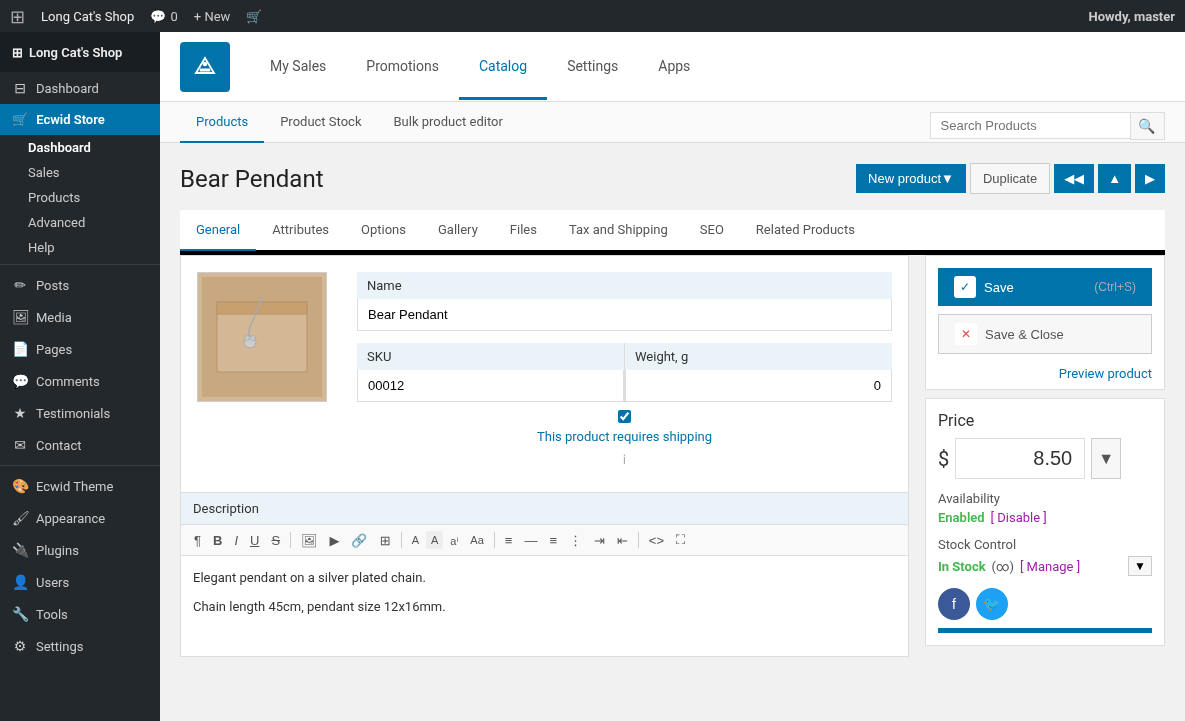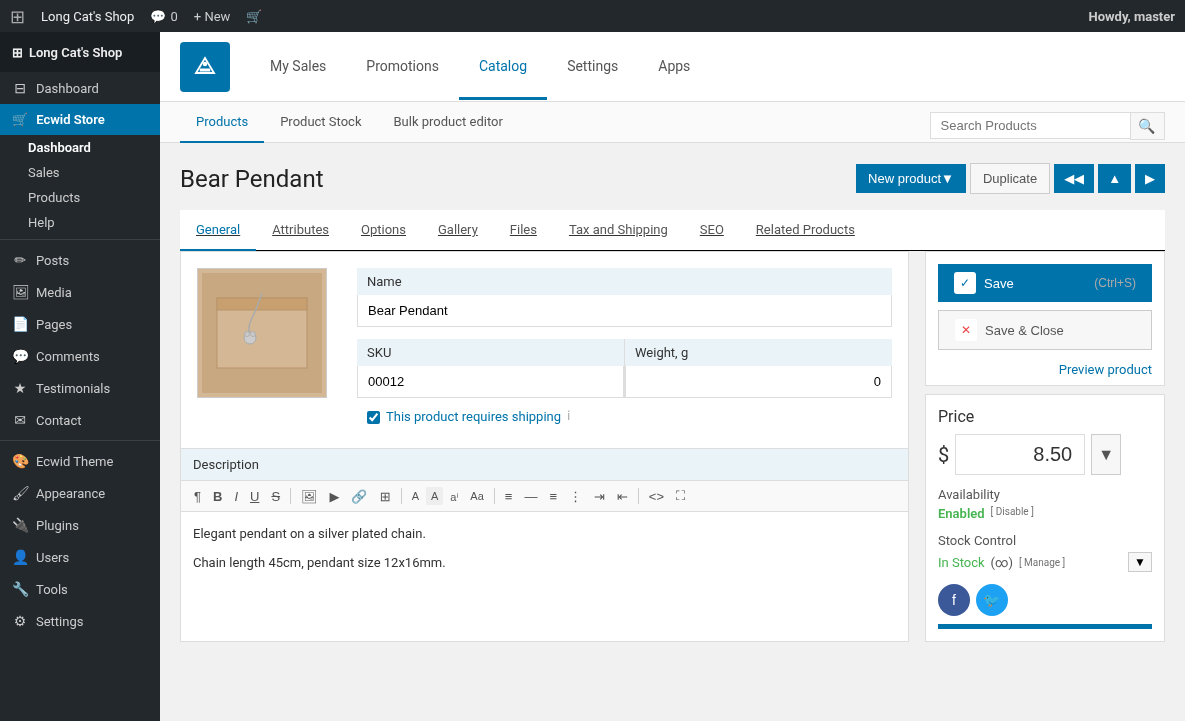--- a/index.html
+++ b/index.html
@@ -197,27 +197,26 @@
       background: #0073aa;
       color: #fff;
       border: none;
       padding: 7px 10px;
       cursor: pointer;
       font-size: 13px;
     }
 
     
     #product-tabs {
-      border-bottom: 1px solid #000000;
+      border-bottom: 5px solid #000000;
       display: flex;
       gap: 0;
       background: #fff;
       padding: 0 0 0 0;
       margin-bottom: 0;
-      text-decoration: underline;
     }
     .product-tab {
       padding: 12px 16px;
       font-size: 13px;
       color: #555;
       cursor: pointer;
       border-bottom: 2px solid transparent;
       margin-bottom: -1px;
     }
     .product-tab.active { color: #0073aa; border-bottom: 2px solid #0073aa; }
@@ -276,24 +275,25 @@
       width: 100%;
       border: 1px solid #ddd;
       border-top: none;
       padding: 8px 10px;
       font-size: 13px;
       outline: none;
     }
     .shipping-check {
       padding: 8px 10px;
       display: flex;
-      align-items: flex-end;
+      align-items: center;
       gap: 6px;
       font-size: 13px;
       color: #0073aa;
+      flex-direction: column;
     }
     .shipping-check input { accent-color: #0073aa; }
 
     
     .general-flex { display: flex; }
 
     
     .description-section { border-top: 1px solid #ddd; }
     .description-header {
       background: #eaf3f8;
@@ -408,27 +408,27 @@
       align-self: stretch;
       display: flex;
       align-items: center;
     }
 
     
     .avail-section { margin-top: 12px; }
     .avail-label { font-size: 13px; color: #555; margin-bottom: 4px; }
     .avail-status { display: flex; align-items: flex-start; gap: 6px; }
     .status-enabled { color: #46b450; font-weight: 600; font-size: 13px; }
-    .action-link { color: #737373; font-size: 10px; text-decoration: none; }
+    .action-link { color: #a21caf; font-size: 13px; text-decoration: none; }
 
     
     .stock-section { margin-top: 12px; }
     .stock-label { font-size: 13px; color: #555; margin-bottom: 4px; }
     .stock-status { display: flex; align-items: center; gap: 6px; }
-    .status-instock { color: #46b450; font-weight: 400; font-size: 13px; }
+    .status-instock { color: #46b450; font-weight: 700; font-size: 13px; }
     .inf-symbol { color: #555; font-size: 13px; }
     .stock-down-btn {
       margin-left: auto;
       background: #f7f7f7;
       border: 1px solid #ccc;
       padding: 2px 5px;
       cursor: pointer;
       font-size: 12px;
     }
 
@@ -496,20 +496,21 @@
     </div>
 
     <div class="ecwid-store-item">
       <span class="item-icon">🛒</span>
       <span>Ecwid Store</span>
     </div>
 
     <div class="sidebar-sub-item active">Dashboard</div>
     <div class="sidebar-sub-item">Sales</div>
     <div class="sidebar-sub-item">Products</div>
+    <div class="sidebar-sub-item">Advanced</div>
     <div class="sidebar-sub-item">Help</div>
 
     <div class="sidebar-divider"></div>
 
     <div class="sidebar-item">
       <span class="item-icon">✏</span>
       <span>Posts</span>
     </div>
     <div class="sidebar-item">
       <span class="item-icon">🖼</span>

